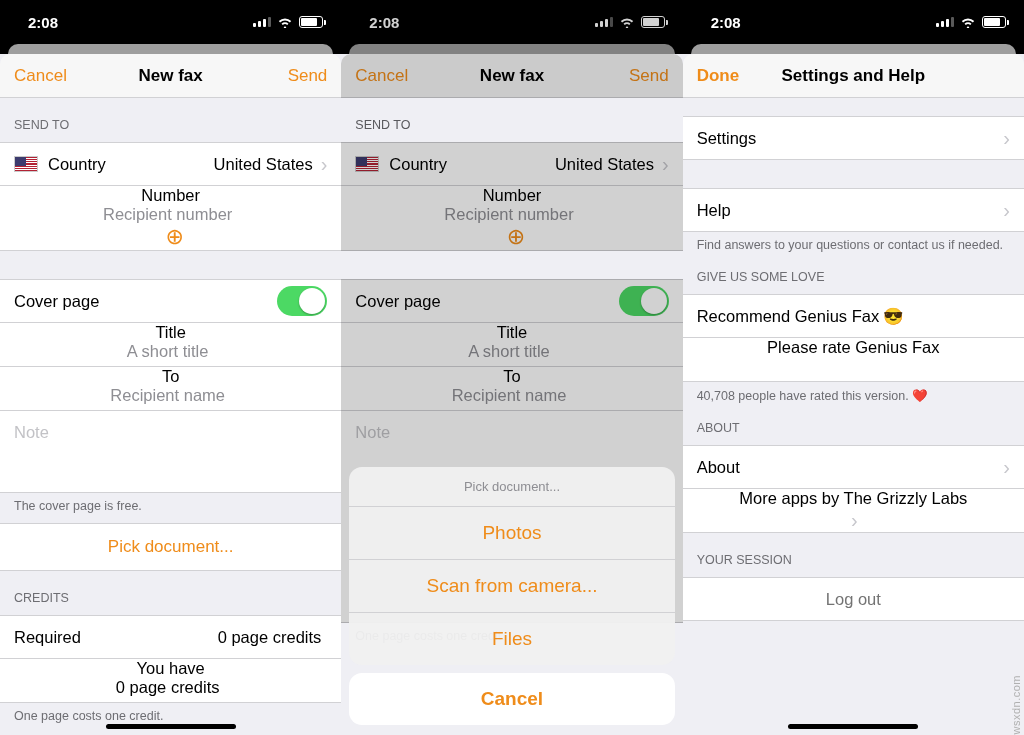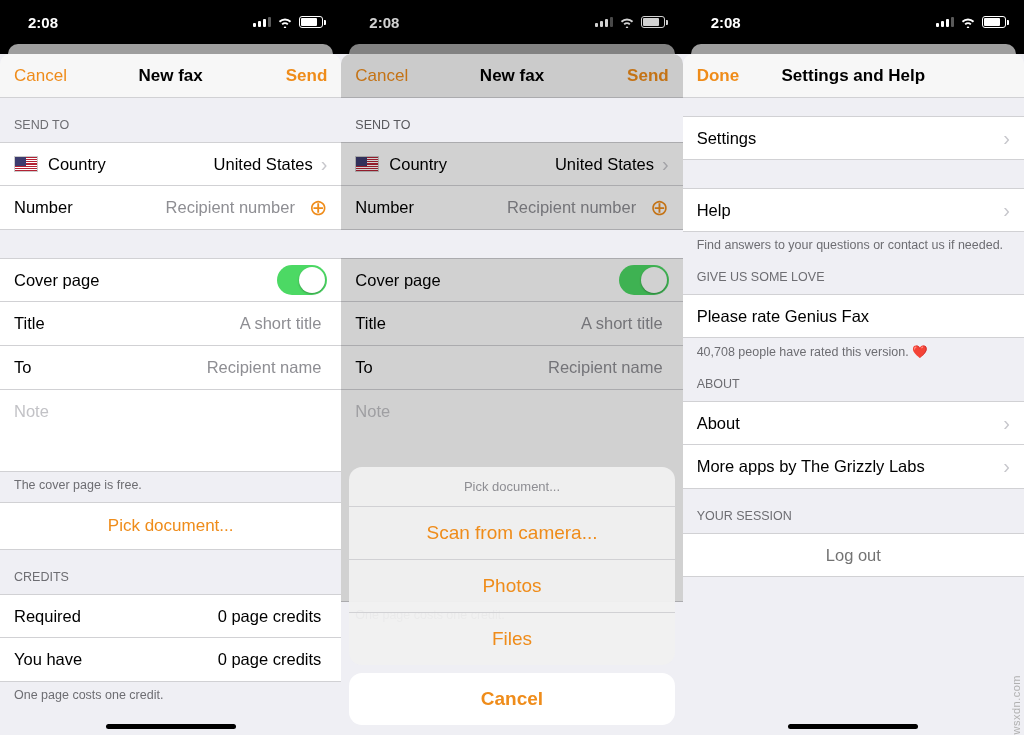--- a/index.html
+++ b/index.html
@@ -55,21 +55,21 @@
     align-items:center;
     justify-content:space-between;
     padding: 0 14px;
     position:relative;
     border-radius: 10px 10px 0 0;
   }
   .nav-left, .nav-right {
     color:#ef8c1a;
     font-size:17px;
   }
-  .nav-right { font-weight:700; }
+  .nav-right { font-weight:400; }
   .nav-title {
     position:absolute; left:0; right:0; text-align:center;
     font-size:17px; font-weight:600; color:#000;
     pointer-events:none;
   }
 
   .section-header {
     font-size:12.5px;
     color:#6d6d72;
     padding: 20px 14px 10px;
@@ -85,21 +85,21 @@
     min-height:44px;
     display:flex;
     align-items:center;
     padding: 0 14px;
     border-top:0.5px solid #d1d1d4;
     border-bottom:0.5px solid #d1d1d4;
     position:relative;
     font-size:16.5px;
     color:#000;
   }
-  .row + .row { border-top: none; }
+  .row + .row { border-top: none; flex-direction: column; }
   .row .label { flex: 0 0 auto; }
   .row .value { flex:1; text-align:right; color:#8e8e93; padding-right:6px; }
   .row .value.black { color:#000; }
   .row .chev { color:#c7c7cc; font-size:20px; margin-left:2px; }
   .flag {
     width: 24px; height:16px; margin-right:10px;
     background: linear-gradient(#b22234 0 7.7%, #fff 7.7% 15.4%, #b22234 15.4% 23%, #fff 23% 30.8%, #b22234 30.8% 38.4%, #fff 38.4% 46.1%, #b22234 46.1% 53.8%, #fff 53.8% 61.5%, #b22234 61.5% 69.2%, #fff 69.2% 76.9%, #b22234 76.9% 84.6%, #fff 84.6% 92.3%, #b22234 92.3% 100%);
     position:relative; border:0.5px solid #ccc;
   }
   .flag::before{content:"";position:absolute;left:0;top:0;width:11px;height:9px;background:#3c3b6e}
@@ -288,22 +288,22 @@
   </div>
   <div class="note-row" style="padding-bottom:180px">
     <span>Note</span>
   </div>
   <div class="section-footer">One page costs one credit.</div>
  </div>
 
   <div class="actionsheet">
     <div class="as-group">
       <div class="as-title">Pick document...</div>
+      <div class="as-item">Photos</div>
       <div class="as-item">Scan from camera...</div>
-      <div class="as-item">Photos</div>
       <div class="as-item">Files</div>
     </div>
     <div class="as-cancel">Cancel</div>
   </div>
 </div>
 
 <div class="phone">
   <div class="status-bar">
     <span>2:08</span>
     <div class="status-right">
@@ -341,20 +341,23 @@
   <div style="height:28px"></div>
   <div class="row">
     <span class="label">Help</span>
     <span style="flex:1"></span>
     <span class="chev">›</span>
   </div>
   <div class="section-footer">Find answers to your questions or contact us if needed.</div>
 
   <div class="section-header" style="padding-top:8px">GIVE US SOME LOVE</div>
   <div class="row">
+    <span class="label">Recommend Genius Fax 😎</span>
+  </div>
+  <div class="row">
     <span class="label">Please rate Genius Fax</span>
   </div>
   <div class="section-footer">40,708 people have rated this version. ❤️</div>
 
   <div class="section-header" style="padding-top:8px">ABOUT</div>
   <div class="row">
     <span class="label">About</span>
     <span style="flex:1"></span>
     <span class="chev">›</span>
   </div>

